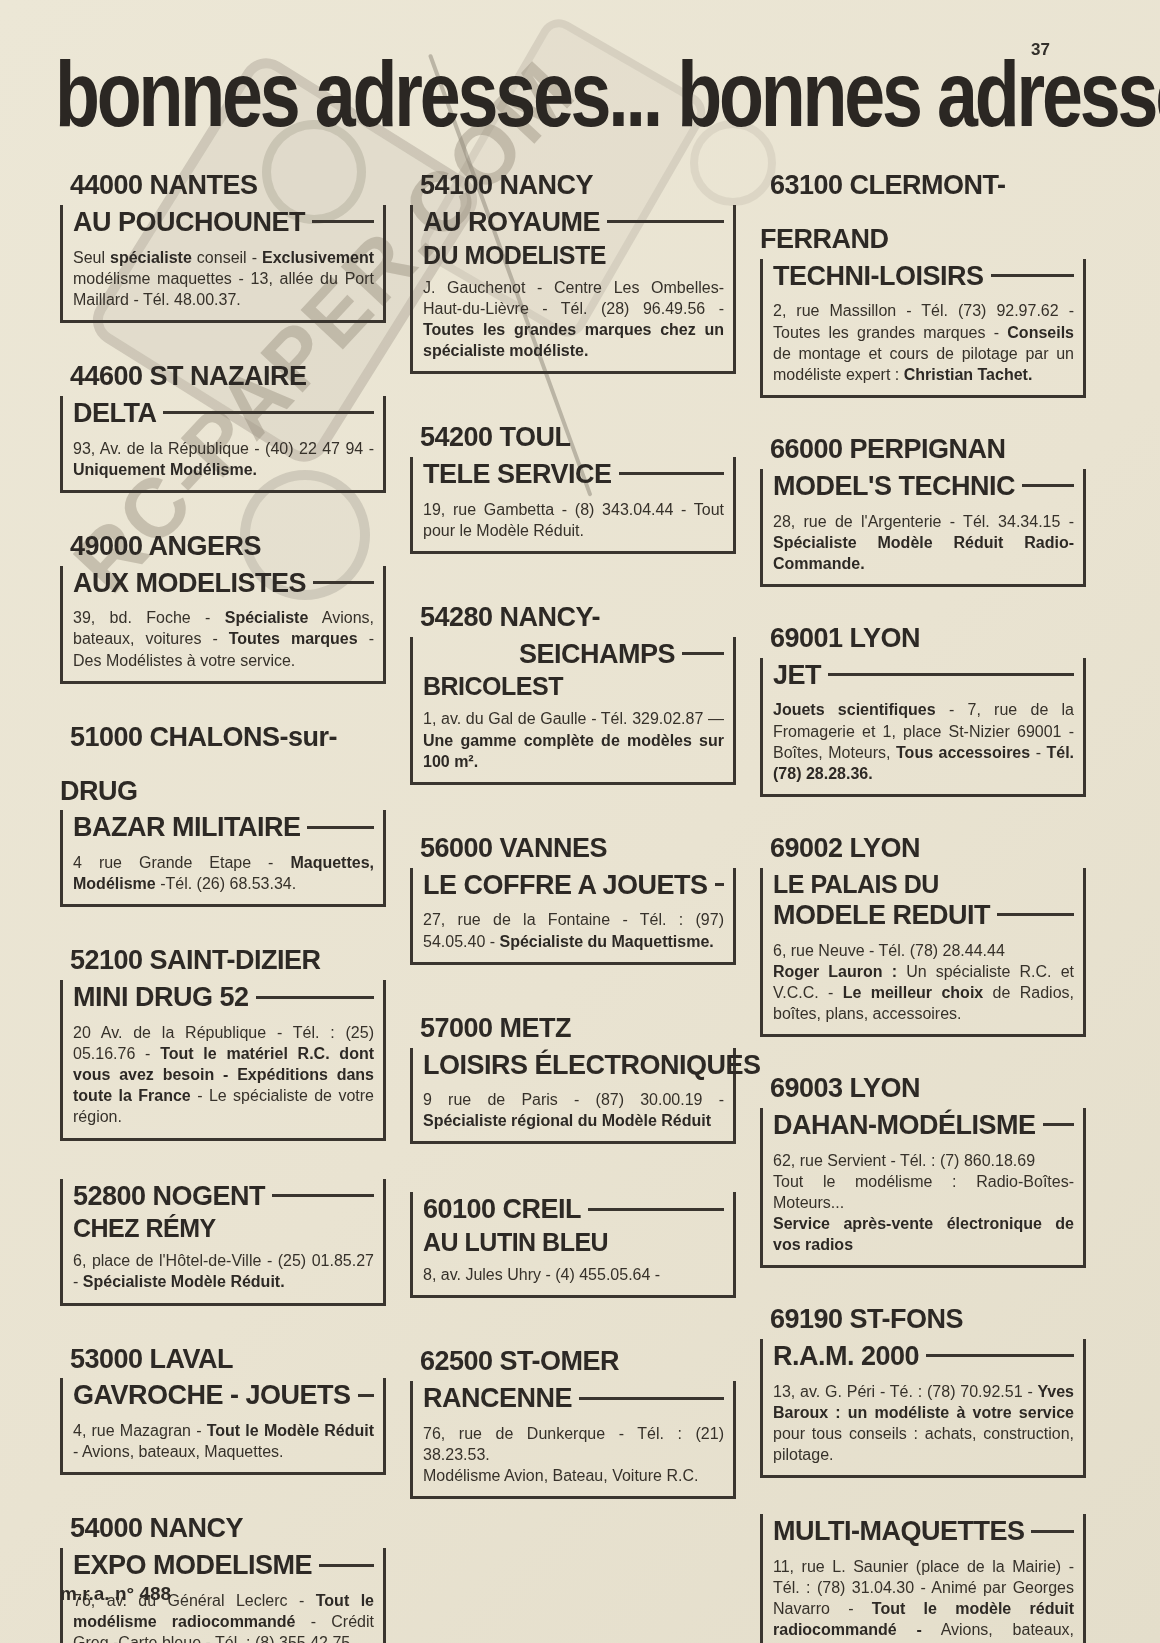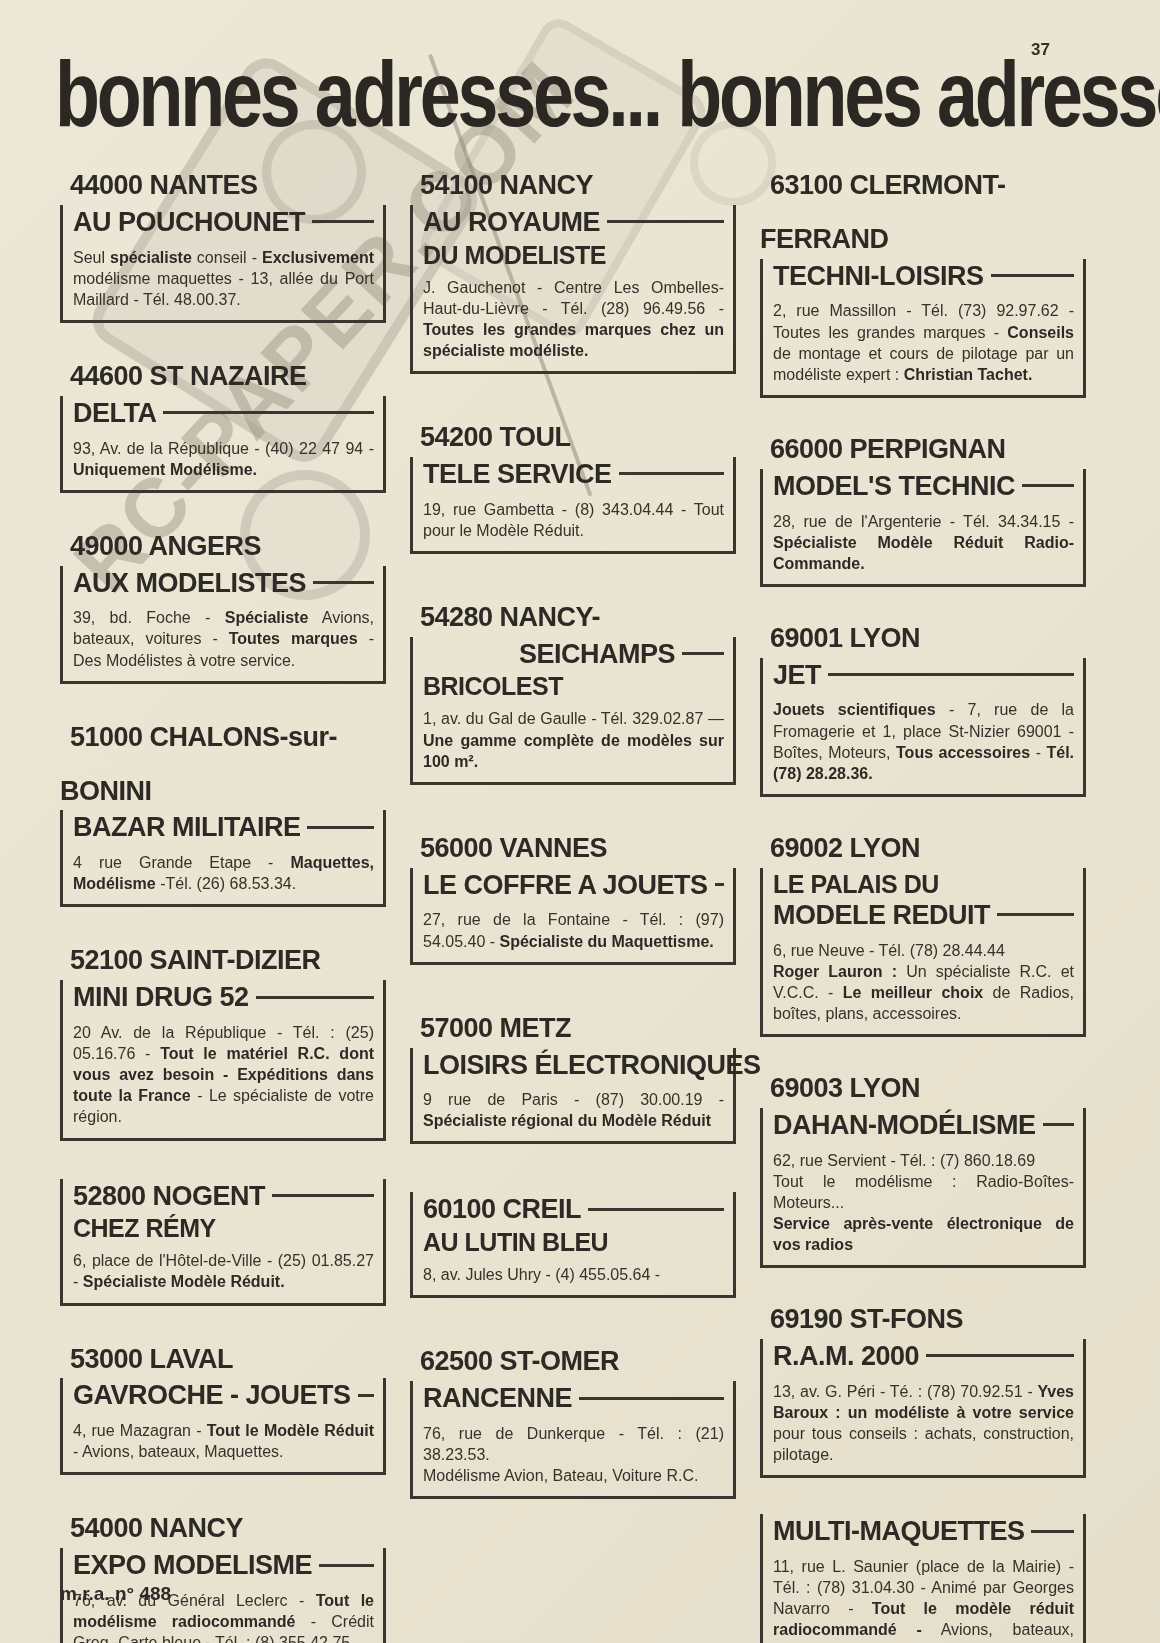--- a/index.html
+++ b/index.html
@@ -138,21 +138,21 @@
           <div class="box">
             <div class="toprow">
               <span class="top-name">AUX MODELISTES</span>
               <span class="top-rule"></span>
             </div>
             <div class="body-text">39, bd. Foche - <b>Spécialiste</b> Avions, bateaux, voitures - <b>Toutes marques</b> - Des Modélistes à votre service.</div>
           </div>
         </div>
         <div class="listing">
           <div class="city-line">51000 CHALONS-sur-</div>
-          <div class="city-line centered">BONINI</div>
+          <div class="city-line centered">DRUG</div>
           <div class="box">
             <div class="toprow">
               <span class="top-name">BAZAR MILITAIRE</span>
               <span class="top-rule"></span>
             </div>
             <div class="body-text">4 rue Grande Etape - <b>Maquettes, Modélisme</b> -Tél. (26) 68.53.34.</div>
           </div>
         </div>
         <div class="listing">
           <div class="city-line">52100 SAINT-DIZIER</div>

